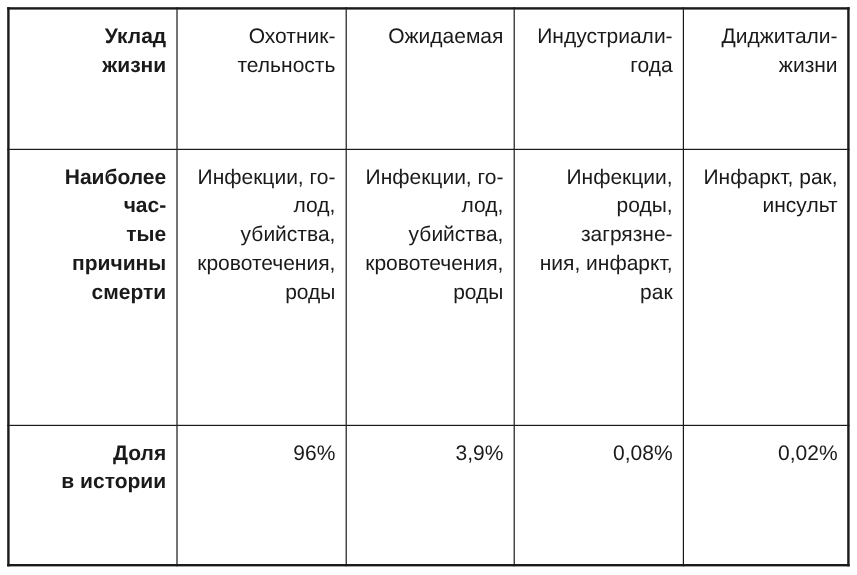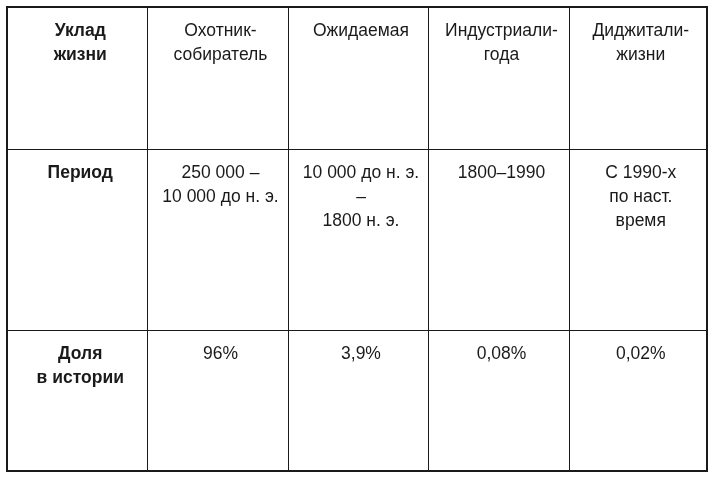--- a/index.html
+++ b/index.html
@@ -26,21 +26,21 @@
     height: 466px;
     border-collapse: collapse;
     table-layout: fixed;
     background: #ffffff;
     border: 2px solid #1a1a1a;
   }
   table.era-table th,
   table.era-table td {
     border: 1.5px solid #1a1a1a;
     vertical-align: top;
-    text-align: center;
+    text-align: right;
     padding: 10px 8px 6px 14px;
     font-size: 17.5px;
     line-height: 24px;
     white-space: pre-line;
     font-weight: normal;
     color: #1a1a1a;
     overflow: hidden;
   }
   table.era-table th {
     font-weight: bold;
@@ -66,36 +66,45 @@
         <col class="c2">
         <col class="c3">
         <col class="c4">
         <col class="c5">
     </colgroup>
     <tbody>
       <tr class="r1">
         <th>Уклад
 жизни</th>
         <td>Охотник-
-собиратель</td>
+тельность</td>
         <td>Ожидаемая</td>
         <td>Индустриали-
 года</td>
         <td>Диджитали-
 жизни</td>
       </tr>
-      <tr class="r2">
-        <th>Период</th>
-        <td>250 000 –
-10 000 до н. э.</td>
-        <td>10 000 до н. э. –
-1800 н. э.</td>
-        <td>1800–1990</td>
-        <td>С 1990-х
-по наст. время</td>
+      <tr class="r4">
+        <th>Наиболее час-
+тые причины
+смерти</th>
+        <td>Инфекции, го-
+лод, убийства,
+кровотечения,
+роды</td>
+        <td>Инфекции, го-
+лод, убийства,
+кровотечения,
+роды</td>
+        <td>Инфекции,
+роды, загрязне-
+ния, инфаркт,
+рак</td>
+        <td>Инфаркт, рак,
+инсульт</td>
       </tr>
       <tr class="r5">
         <th>Доля
 в истории</th>
         <td>96%</td>
         <td>3,9%</td>
         <td>0,08%</td>
         <td>0,02%</td>
       </tr>
     </tbody>

